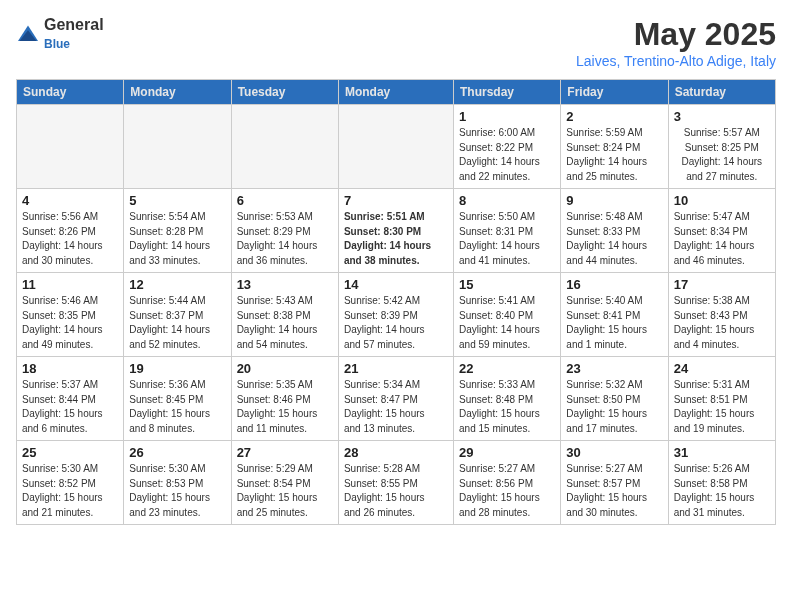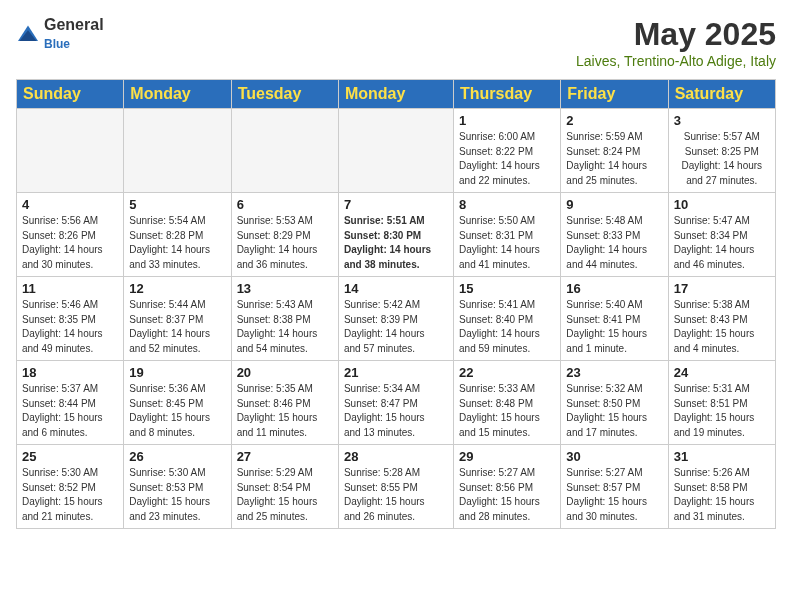--- a/index.html
+++ b/index.html
@@ -28,33 +28,33 @@
     .title-area {
       text-align: right;
     }
     .cal-title {
       font-size: 32px;
       font-weight: bold;
       color: #333;
     }
     .cal-subtitle {
       font-size: 14px;
-      color: #4d7c0f;
+      color: #3b82f6;
     }
     table {
       width: 100%;
       border-collapse: collapse;
       font-size: 10.5px;
     }
     thead tr th {
       background: #2a6ebb;
-      color: #fde047;
+      color: #e5e5e5;
       text-align: left;
       padding: 5px 6px;
-      font-size: 16px;
+      font-size: 12px;
       font-weight: bold;
       border: 1px solid #ccc;
     }
     tbody tr td {
       border: 1px solid #ccc;
       vertical-align: top;
       padding: 4px 5px;
       height: 80px;
       background: #fff;
     }

